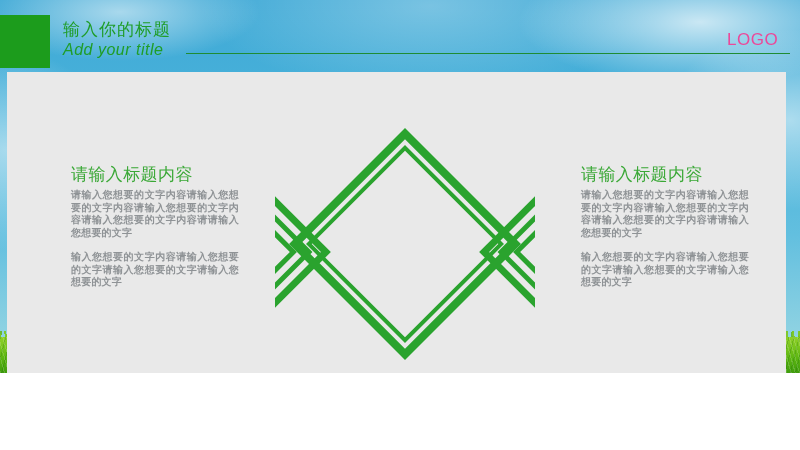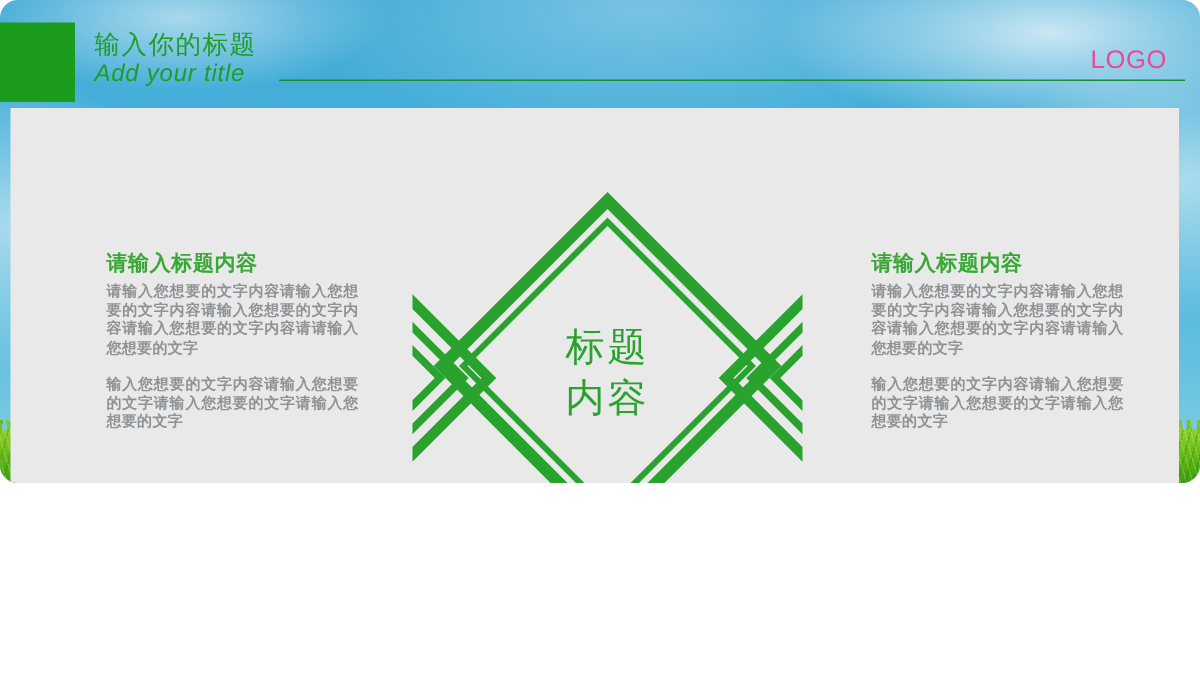--- a/index.html
+++ b/index.html
@@ -7,24 +7,23 @@
     padding: 0;
     background: #ffffff;
   }
   body {
     font-family: "Liberation Sans", "DejaVu Sans", sans-serif;
   }
 
   .slide {
     position: relative;
     width: 800px;
-    height: 322px;
+    height: 373px;
     overflow: hidden;
     background: #ffffff;
-    border-radius: 12px;
   }
 
   
   .sky {
     position: absolute;
     left: 0; top: 0;
     width: 800px; height: 450px;
     background:
       radial-gradient(ellipse 260px 90px at 700px 22px, rgba(255,255,255,0.72), rgba(255,255,255,0) 70%),
       radial-gradient(ellipse 200px 70px at 120px 12px, rgba(255,255,255,0.55), rgba(255,255,255,0) 70%),
@@ -127,23 +126,23 @@
   
   .col {
     position: absolute;
     width: 168px;
   }
   .col-left  { left: 71px;  top: 168px; }
   .col-right { left: 581px; top: 168px; }
 
   .col h3 {
     margin: 0 0 7px 0;
-    font-size: 14px;
+    font-size: 17px;
     line-height: 14px;
-    font-weight: bold;
+    font-weight: normal;
     color: #3aa836;
     letter-spacing: 0.4px;
   }
   .col p {
     margin: 0;
     font-size: 10px;
     line-height: 12.5px;
     color: #8f9396;
     letter-spacing: 0.2px;
     text-align: justify;
@@ -218,18 +217,14 @@
         <rect x="224" y="106" width="72" height="72" transform="rotate(45 260 142)" stroke-width="7"></rect>
         <rect x="236" y="118" width="48" height="48" transform="rotate(45 260 142)" stroke-width="5"></rect>
         <rect x="247" y="129" width="26" height="26" transform="rotate(45 260 142)" stroke-width="5"></rect>
 
         <rect x="52" y="56" width="156" height="156" transform="rotate(45 130 134)" stroke-width="8"></rect>
         <rect x="62" y="66" width="136" height="136" transform="rotate(45 130 134)" stroke-width="4"></rect>
       </g>
     </svg>
   </div>
 
-  <div class="emblem-label">
-    <div>标题</div>
-    <div>内容</div>
-  </div>
 
 </div>
 
 </body></html>

